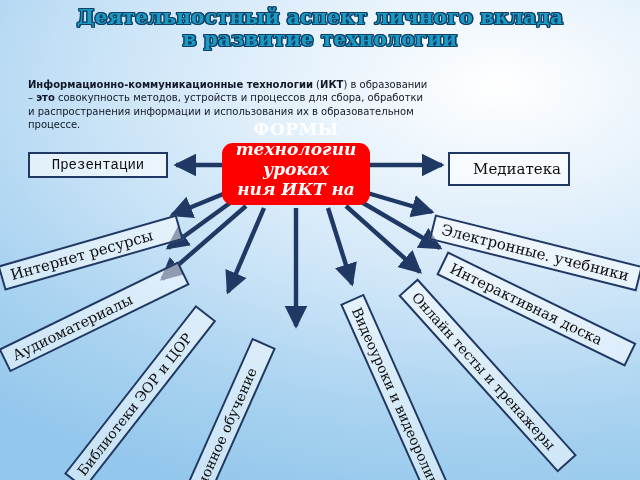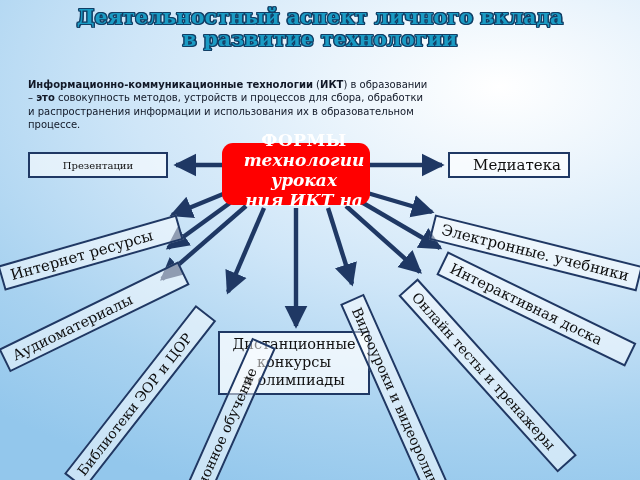--- a/index.html
+++ b/index.html
@@ -80,25 +80,26 @@
     white-space: nowrap;
     display: flex;
     align-items: center;
     justify-content: center;
     z-index: 20;
   }
 
   .n-presentations {
     left: 28px; top: 152px;
     width: 140px; height: 26px;
-    font-size: 10px;
+    font-size: 14px;
+    font-family: Liberation Mono, monospace;
   }
   .n-mediateka {
     left: 448px; top: 152px;
-    width: 122px; height: 26px;
+    width: 122px; height: 34px;
     font-size: 15px;
     padding-left: 16px;
   }
 
   .n-distant {
     left: 218px; top: 331px;
     width: 152px; height: 64px;
     font-size: 14.5px;
     line-height: 1.22;
     white-space: normal;
@@ -147,32 +148,31 @@
     top: 143px;
     width: 148px;
     height: 62px;
     background: #FF0000;
     border-radius: 11px;
     z-index: 25;
   }
   #center-text {
     position: absolute;
     left: 222px;
-    top: 131px;
+    top: 120px;
     width: 148px;
     z-index: 26;
     text-align: center;
     font-family: "DejaVu Serif", serif;
     font-weight: bold;
     font-style: italic;
     font-size: 17px;
     line-height: 1.17;
     color: #ffffff;
     pointer-events: none;
-    margin-left: 8px;
   }
   #center-text .ln1 { font-style: normal; letter-spacing: 0.5px; }
 </style>
 </head>
 <body>
 
 <div id="slide">
 
   <div id="title-block">
     <div class="title-line">Деятельностный  аспект личного вклада</div>
@@ -211,25 +211,20 @@
   <div id="center-text">
     <div class="ln1">ФОРМЫ</div>
     <div>технологии</div>
     <div>уроках</div>
     <div>ния ИКТ на</div>
   </div>
 
   <div class="node n-presentations">Презентации</div>
   <div class="node n-mediateka">Медиатека</div>
 
-  <div class="node n-distant">
-    <span>Дистанционные</span>
-    <span>конкурсы</span>
-    <span>и олимпиады</span>
-  </div>
 
   <div class="rot r-internet">Интернет ресурсы</div>
   <div class="rot r-audio">Аудиоматериалы</div>
   <div class="rot r-biblio">Библиотеки ЭОР и ЦОР</div>
   <div class="rot r-dist-obuch">Дистанционное обучение</div>
 
   <div class="rot r-eletronic">Электронные. учебники</div>
   <div class="rot r-interactive">Интерактивная доска</div>
   <div class="rot r-online">Онлайн тесты и тренажеры</div>
   <div class="rot r-video">Видеоуроки и видеоролики</div>

